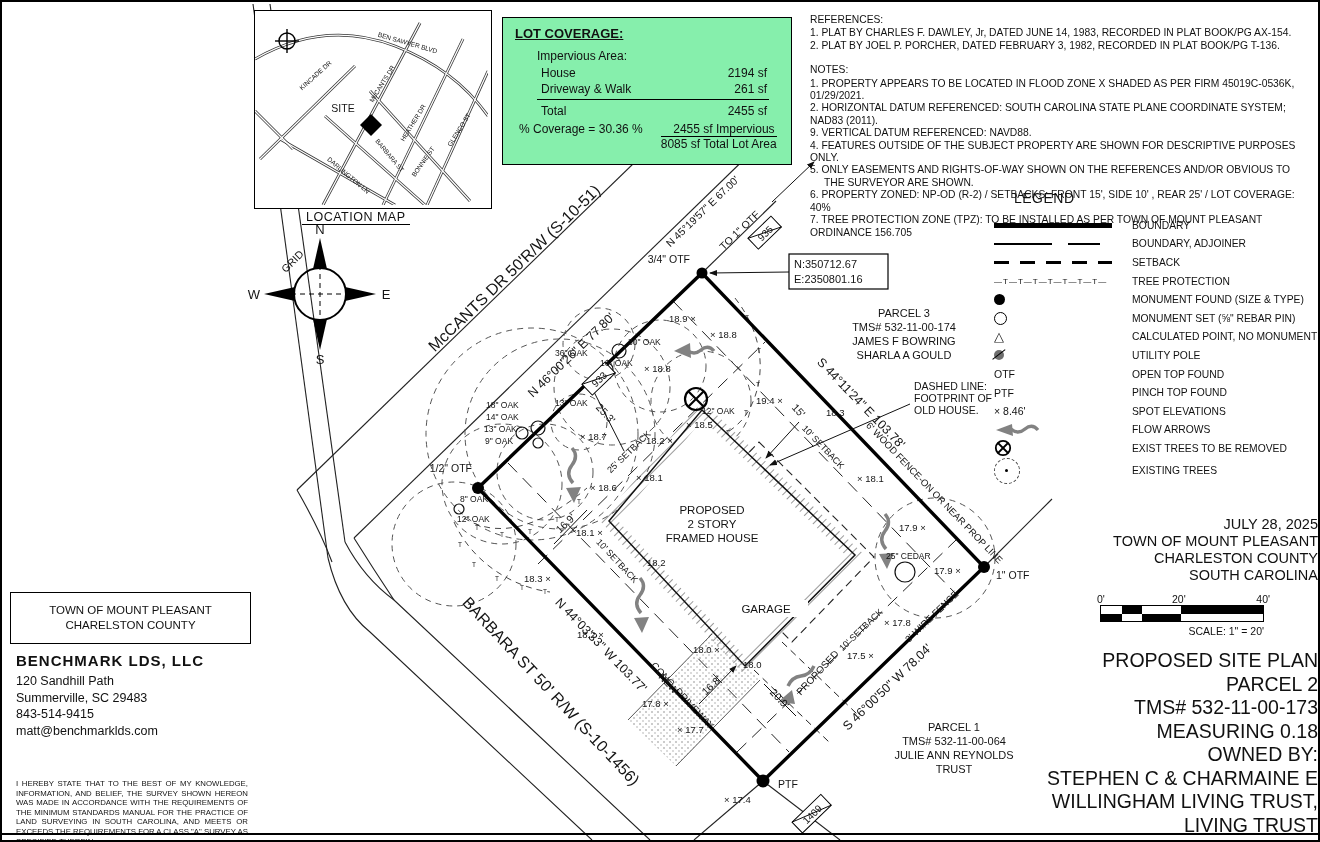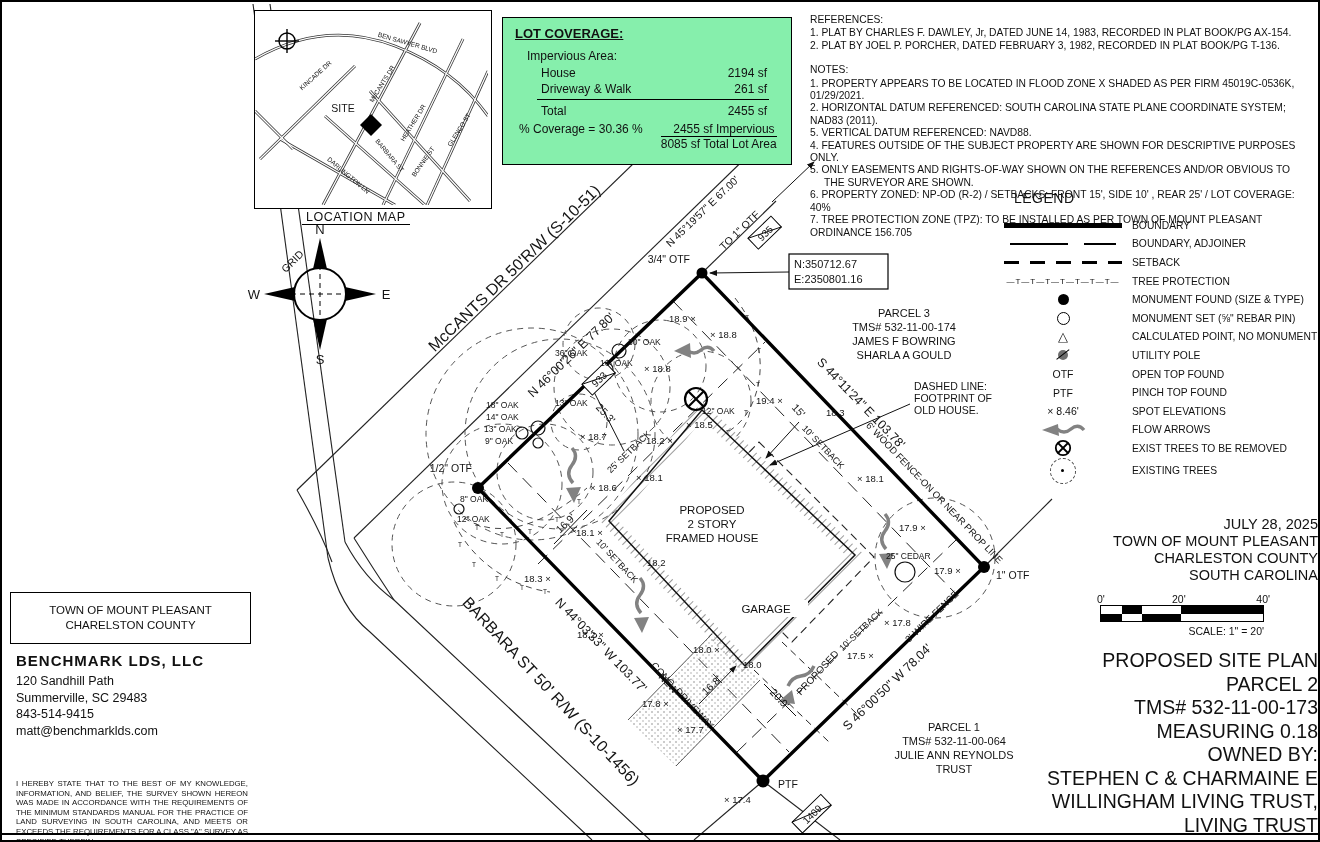--- a/index.html
+++ b/index.html
@@ -5,36 +5,36 @@
   html,body{margin:0;padding:0;background:#e8e8e8}
   .sheet{position:relative;width:1316px;height:838px;background:#fff;border:2px solid #000;
          font-family:"Liberation Sans",sans-serif;color:#111;overflow:hidden}
   .abs{position:absolute}
   
   .locmap{left:252px;top:8px;width:236px;height:197px;border:1.5px solid #000;background:#fff}
   .locmap-title{left:300px;top:208px;font-size:12.5px;letter-spacing:.5px;border-bottom:1.5px solid #000;padding:0 4px}
   .lotbox{left:500px;top:15px;width:288px;height:146px;border:1.5px solid #000;background:#86efac;font-size:12px}
   .lotbox .in{padding:8px 14px 0 12px}
   .lc-title{font-size:13px;font-weight:bold;text-decoration:underline;margin-bottom:8px}
-  .lc-sub{margin-left:12px;margin-bottom:2px}
+  .lc-sub{margin-left:22px;margin-bottom:2px}
   .lc-row{display:flex;margin-left:26px;margin-right:10px;line-height:16px}
   .lc-row .v{margin-left:auto}
   .lc-hr{border-top:1.2px solid #000;margin:2px 8px 3px 22px}
   .lc-cov{display:flex;margin-top:3px;margin-left:4px}
   .lc-frac{margin-left:18px;text-align:right}
   .lc-frac .top{border-bottom:1.2px solid #000;padding:0 2px}
   .refs{left:808px;top:12px;width:506px;font-size:10.3px;line-height:12.4px}
   .refs .ttl{margin-bottom:1px}
   .refs .gap{height:12px}
   .refs .cont{padding-left:14px}
   
   .legend{left:992px;top:188px;width:326px}
   .lg-title{font-size:14px;letter-spacing:.5px;margin-left:20px;margin-bottom:10px}
   .lg-row{display:flex;align-items:center;height:18.6px}
-  .lg-sym{width:138px;display:flex;align-items:center;justify-content:center;flex:none}
+  .lg-sym{width:138px;display:flex;align-items:center;justify-content:flex-start;flex:none}
   .lg-lab{font-size:10.3px}
   .sym-thick{width:118px;height:4.5px;background:#000}
   .sym-thin1{width:58px;height:1.5px;background:#000}
   .sym-thin2{width:32px;height:1.5px;background:#000;margin-left:16px}
   .sym-dash{width:118px;height:2.5px;background:repeating-linear-gradient(90deg,#000 0 15px,transparent 15px 26px)}
   .sym-tp{font-size:8px;letter-spacing:1px;white-space:nowrap}
   .dot-f{width:11px;height:11px;border-radius:50%;background:#000}
   .dot-o{width:11px;height:11px;border-radius:50%;border:1.6px solid #000}
   .tri{font-size:13px;line-height:10px}
   .upole{position:relative;width:10px;height:10px;border-radius:50%;background:#6e6e6e}
@@ -428,21 +428,21 @@
   </div>
 
   <div class="abs refs">
     <div class="ttl">REFERENCES:</div>
     <div>1. PLAT BY  CHARLES F. DAWLEY, Jr,  DATED JUNE 14, 1983,  RECORDED IN PLAT BOOK/PG  AX-154.</div>
     <div>2. PLAT BY  JOEL P. PORCHER,  DATED FEBRUARY 3, 1982,  RECORDED IN PLAT BOOK/PG  T-136.</div>
     <div class="gap"></div>
     <div class="ttl">NOTES:</div>
     <div>1.  PROPERTY APPEARS TO BE LOCATED IN FLOOD ZONE X SHADED AS PER FIRM 45019C-0536K, 01/29/2021.</div>
     <div>2.  HORIZONTAL DATUM REFERENCED: SOUTH CAROLINA STATE PLANE COORDINATE SYSTEM; NAD83 (2011).</div>
-    <div>5. VERTICAL DATUM REFERENCED: NAVD88.</div>
+    <div>9. VERTICAL DATUM REFERENCED: NAVD88.</div>
     <div>4. FEATURES OUTSIDE OF THE SUBJECT PROPERTY ARE SHOWN FOR DESCRIPTIVE PURPOSES ONLY.</div>
     <div>5. ONLY EASEMENTS AND RIGHTS-OF-WAY SHOWN ON THE REFERENCES AND/OR OBVIOUS TO</div>
     <div class="cont">THE SURVEYOR ARE SHOWN.</div>
     <div>6. PROPERTY ZONED: NP-OD  (R-2)  /  SETBACKS:  FRONT 15',  SIDE 10' ,  REAR 25' / LOT COVERAGE: 40%</div>
     <div>7. TREE PROTECTION ZONE (TPZ):  TO BE INSTALLED AS PER TOWN OF MOUNT PLEASANT  ORDINANCE 156.705</div>
   </div>
 
   <div class="abs legend">
     <div class="lg-title">LEGEND</div>
     <div class="lg-row">

